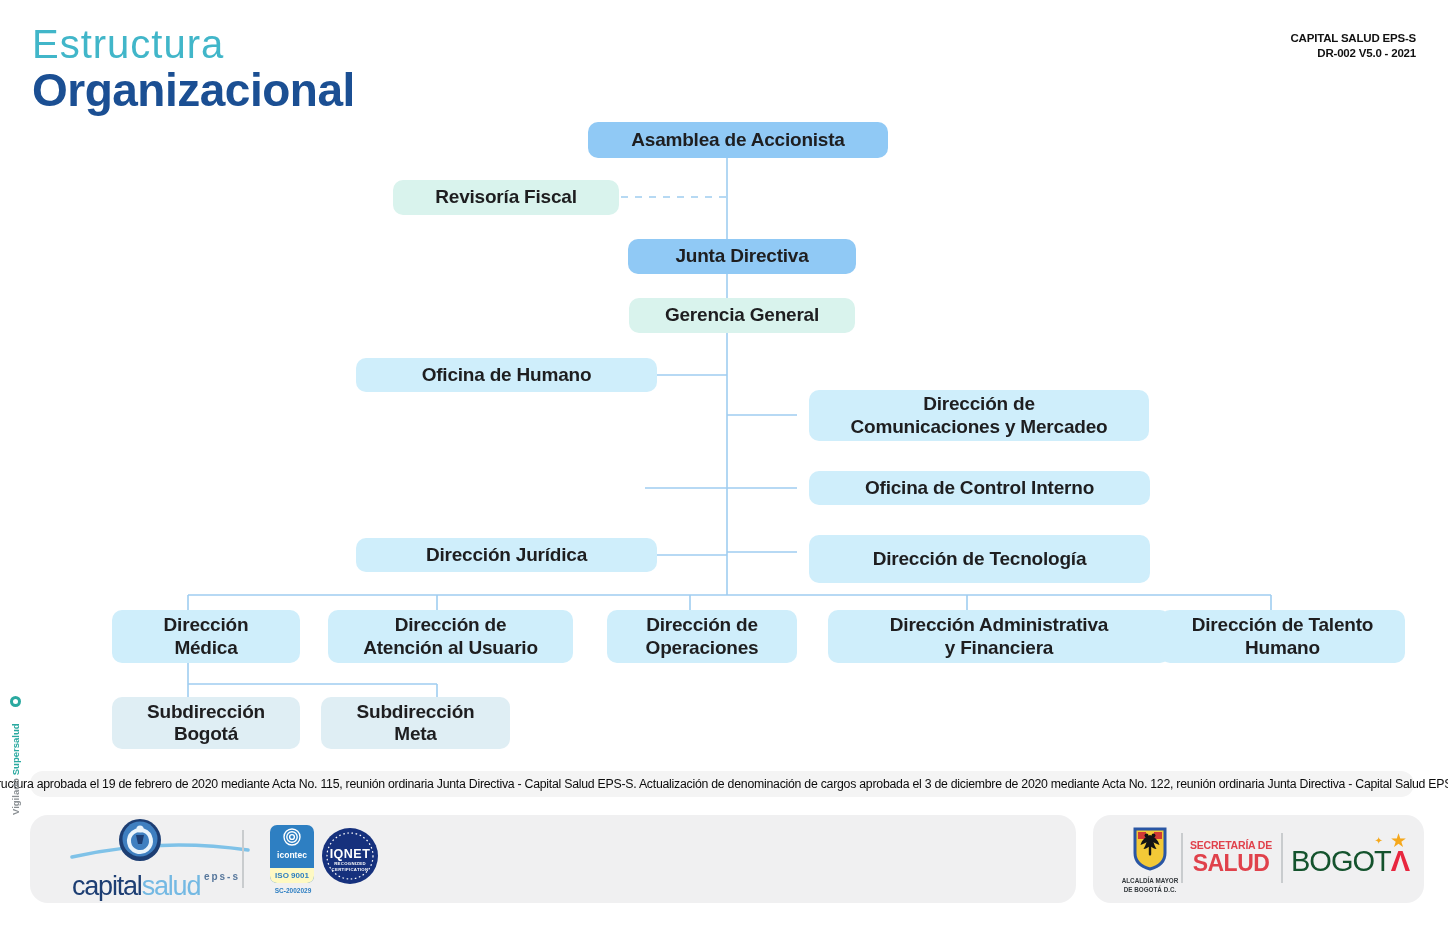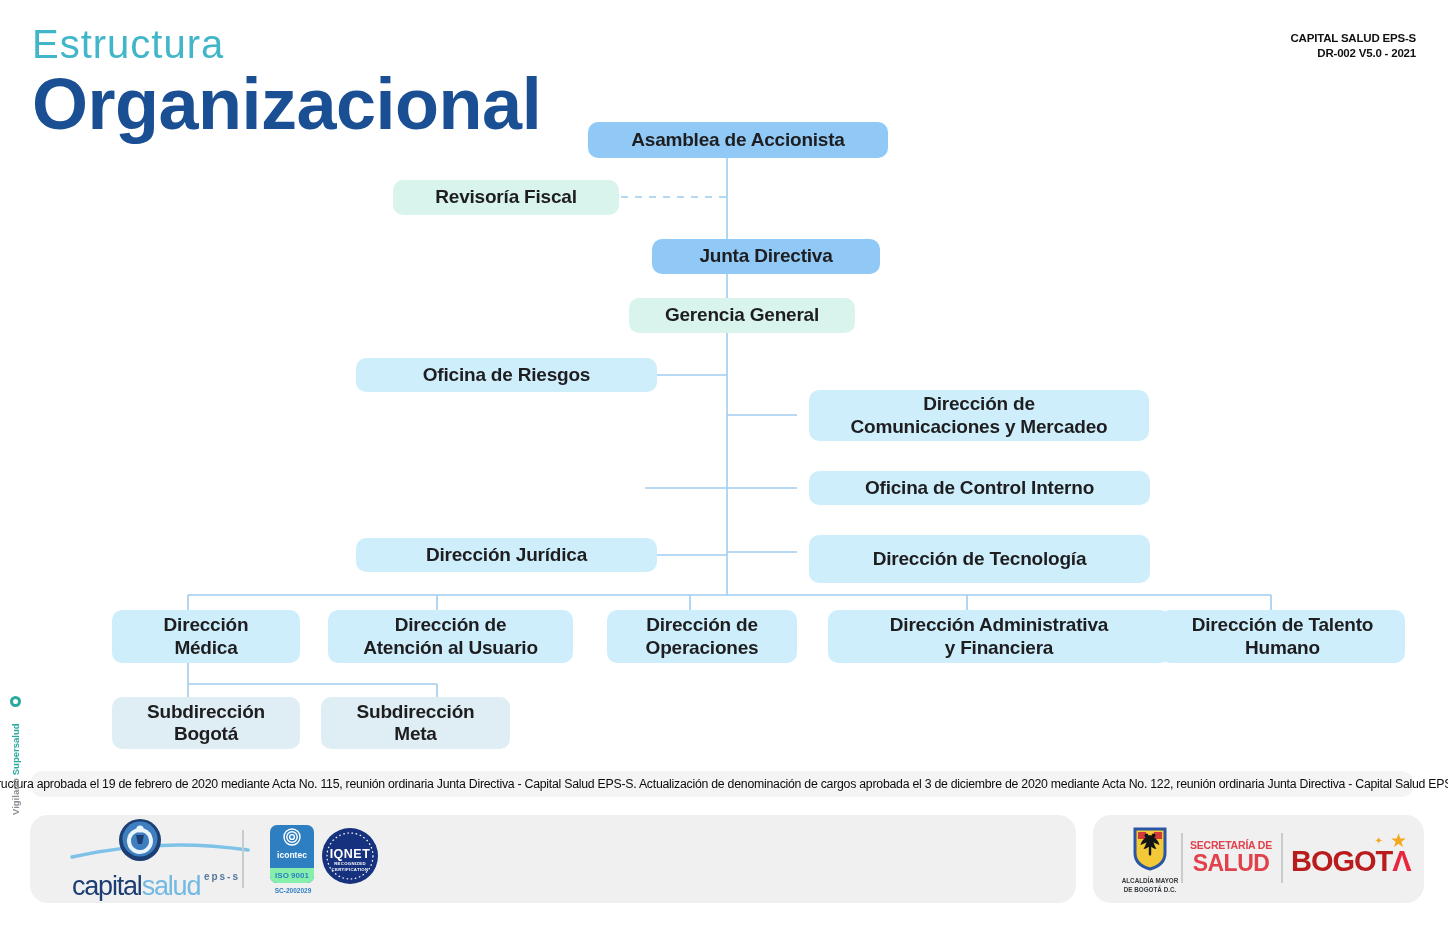--- a/index.html
+++ b/index.html
@@ -3,21 +3,21 @@
 <meta charset="utf-8">
 <style>
   * { margin:0; padding:0; box-sizing:border-box; }
   html,body { background:#ffffff; }
   body { font-family:"Liberation Sans", sans-serif; }
   .page { position:relative; width:1448px; height:938px; background:#ffffff; overflow:hidden; }
 
   
   .title { position:absolute; left:32px; top:22px; z-index:3; }
   .title-l1 { font-size:40px; font-weight:500; color:#41b6c9; letter-spacing:1px; }
-  .title-l2 { font-size:72px; font-weight:800; color:#1b4f93; letter-spacing:-0.5px; margin-top:-4px; }
+  .title-l2 { font-size:46px; font-weight:800; color:#1b4f93; letter-spacing:-0.5px; margin-top:-4px; }
 
   
   .doccode { position:absolute; right:32px; top:31px; text-align:right; z-index:3;
              font-size:11.5px; font-weight:700; color:#111; line-height:1.3; letter-spacing:-0.2px; }
 
   
   .connector-layer { position:absolute; left:0; top:0; z-index:1; }
   .org-chart { position:absolute; left:0; top:0; width:100%; height:100%; z-index:2;margin-left:12px; }
   .node { position:absolute; display:flex; align-items:center; justify-content:center;
           text-align:center; white-space:pre-line; border-radius:10px;
@@ -40,40 +40,40 @@
   
   .cs-logo { position:absolute; left:40px; top:8px; width:180px; height:72px; }
   .cs-word { position:absolute; left:2px; top:48px; font-size:27px; font-weight:400; letter-spacing:-1.2px; }
   .cs-word .w1 { color:#1d3e73; } .cs-word .w2 { color:#74b9e3; }
   .cs-sub { position:absolute; right:10px; top:48px; font-size:10px; font-weight:700; color:#57779c; letter-spacing:2px; }
 
   
   .icontec { position:absolute; left:240px; top:10px; width:44px; height:58px; background:#2e7fc2;
              border-radius:7px; overflow:hidden; text-align:center; }
   .icontec .name { color:#fff; font-size:8.5px; font-weight:700; margin-top:-1px; }
-  .icontec .iso  { position:absolute; bottom:0; left:0; right:0; height:15px; background:#86efac;
+  .icontec .iso  { position:absolute; bottom:0; left:0; right:0; height:15px; background:#fef9c3;
                    color:#2e7fc2; font-size:8px; font-weight:700; line-height:15px; }
   .icontec-cert { position:absolute; left:228px; top:72px; width:70px; text-align:center;
                   font-size:6.5px; font-weight:700; color:#2e7fc2; }
 
   
   .iqnet { position:absolute; left:292px; top:13px; width:56px; height:56px; border-radius:50%;
            background:#16317d; color:#fff; text-align:center; }
   .iqnet .name { font-size:12.5px; font-weight:800; letter-spacing:0.5px; margin-top:19px; }
   .iqnet .sub  { font-size:4.3px; font-weight:700; letter-spacing:0.3px; line-height:1.3; }
   .iqnet svg { position:absolute; left:0; top:0; }
 
   
   .shield-wrap { position:absolute; left:20px; top:12px; width:74px; text-align:center; }
   .shield-caption { font-size:6.3px; font-weight:700; color:#33383c; line-height:1.35; margin-top:2px; }
   .secretaria { position:absolute; left:96px; top:24px; width:84px; text-align:center; color:#e0414b; }
   .secretaria .l1 { font-size:10.5px; font-weight:800; letter-spacing:-0.2px; }
   .secretaria .l2 { font-size:23px; font-weight:800; letter-spacing:-0.5px; margin-top:-1px; }
   .bogota { position:absolute; left:198px; top:30px; width:120px; }
-  .bogota .txt { font-size:29px; font-weight:700; color:#b91c1c; letter-spacing:-1px; }
+  .bogota .txt { font-size:29px; font-weight:400; color:#14532d; letter-spacing:-1px; }
   .bogota .a   { font-size:29px; font-weight:800; color:#e8273f; letter-spacing:-1px; }
   .bogota .star-big  { position:absolute; right:4px;  top:-16px; color:#f5a81c; font-size:19px; }
   .bogota .star-small{ position:absolute; right:28px; top:-10px; color:#f5a81c; font-size:10px; }
 
   
   .watermark { position:absolute; left:10px; top:815px; width:120px; transform:rotate(-90deg);
                transform-origin:0 0; display:flex; align-items:center; gap:3px; z-index:3;
                font-size:9.5px; white-space:nowrap; }
   .watermark .g { color:#8a8f93; font-weight:600; }
   .watermark .t { color:#2aa9a0; font-weight:800; }
@@ -114,23 +114,23 @@
       <line x1="967" y1="595" x2="967" y2="610" stroke="#9fcdf0" stroke-width="1.6"></line>
       <line x1="1271" y1="595" x2="1271" y2="610" stroke="#9fcdf0" stroke-width="1.6"></line>
       <line x1="188" y1="663" x2="188" y2="697" stroke="#9fcdf0" stroke-width="1.6"></line>
       <line x1="188" y1="684" x2="437" y2="684" stroke="#9fcdf0" stroke-width="1.6"></line>
       <line x1="437" y1="684" x2="437" y2="697" stroke="#9fcdf0" stroke-width="1.6"></line>
     </svg>
 
   <div class="org-chart">
       <div class="node primary" style="left: 576px; top: 122px; width: 300px; height: 36px;">Asamblea de Accionista</div>
       <div class="node secondary" style="left: 381px; top: 180px; width: 226px; height: 35px;">Revisoría Fiscal</div>
-      <div class="node primary" style="left: 640px; top: 239px; width: 228px; height: 35px;">Junta Directiva</div>
+      <div class="node primary" style="left: 616px; top: 239px; width: 228px; height: 35px;">Junta Directiva</div>
       <div class="node secondary" style="left: 617px; top: 298px; width: 226px; height: 35px;">Gerencia General</div>
-      <div class="node office" style="left: 344px; top: 358px; width: 301px; height: 34px;">Oficina de Riesgos</div>
+      <div class="node office" style="left: 344px; top: 358px; width: 301px; height: 34px;">Oficina de Humano</div>
       <div class="node office" style="left: 797px; top: 390px; width: 340px; height: 51px;">Dirección de
 Comunicaciones y Mercadeo</div>
       <div class="node office" style="left: 797px; top: 471px; width: 341px; height: 34px;">Oficina de Control Interno</div>
       <div class="node office" style="left: 344px; top: 538px; width: 301px; height: 34px;">Dirección Jurídica</div>
       <div class="node office" style="left: 797px; top: 535px; width: 341px; height: 48px;">Dirección de Tecnología</div>
       <div class="node office" style="left: 100px; top: 610px; width: 188px; height: 53px;">Dirección
 Médica</div>
       <div class="node office" style="left: 316px; top: 610px; width: 245px; height: 53px;">Dirección de
 Atención al Usuario</div>
       <div class="node office" style="left: 595px; top: 610px; width: 190px; height: 53px;">Dirección de

